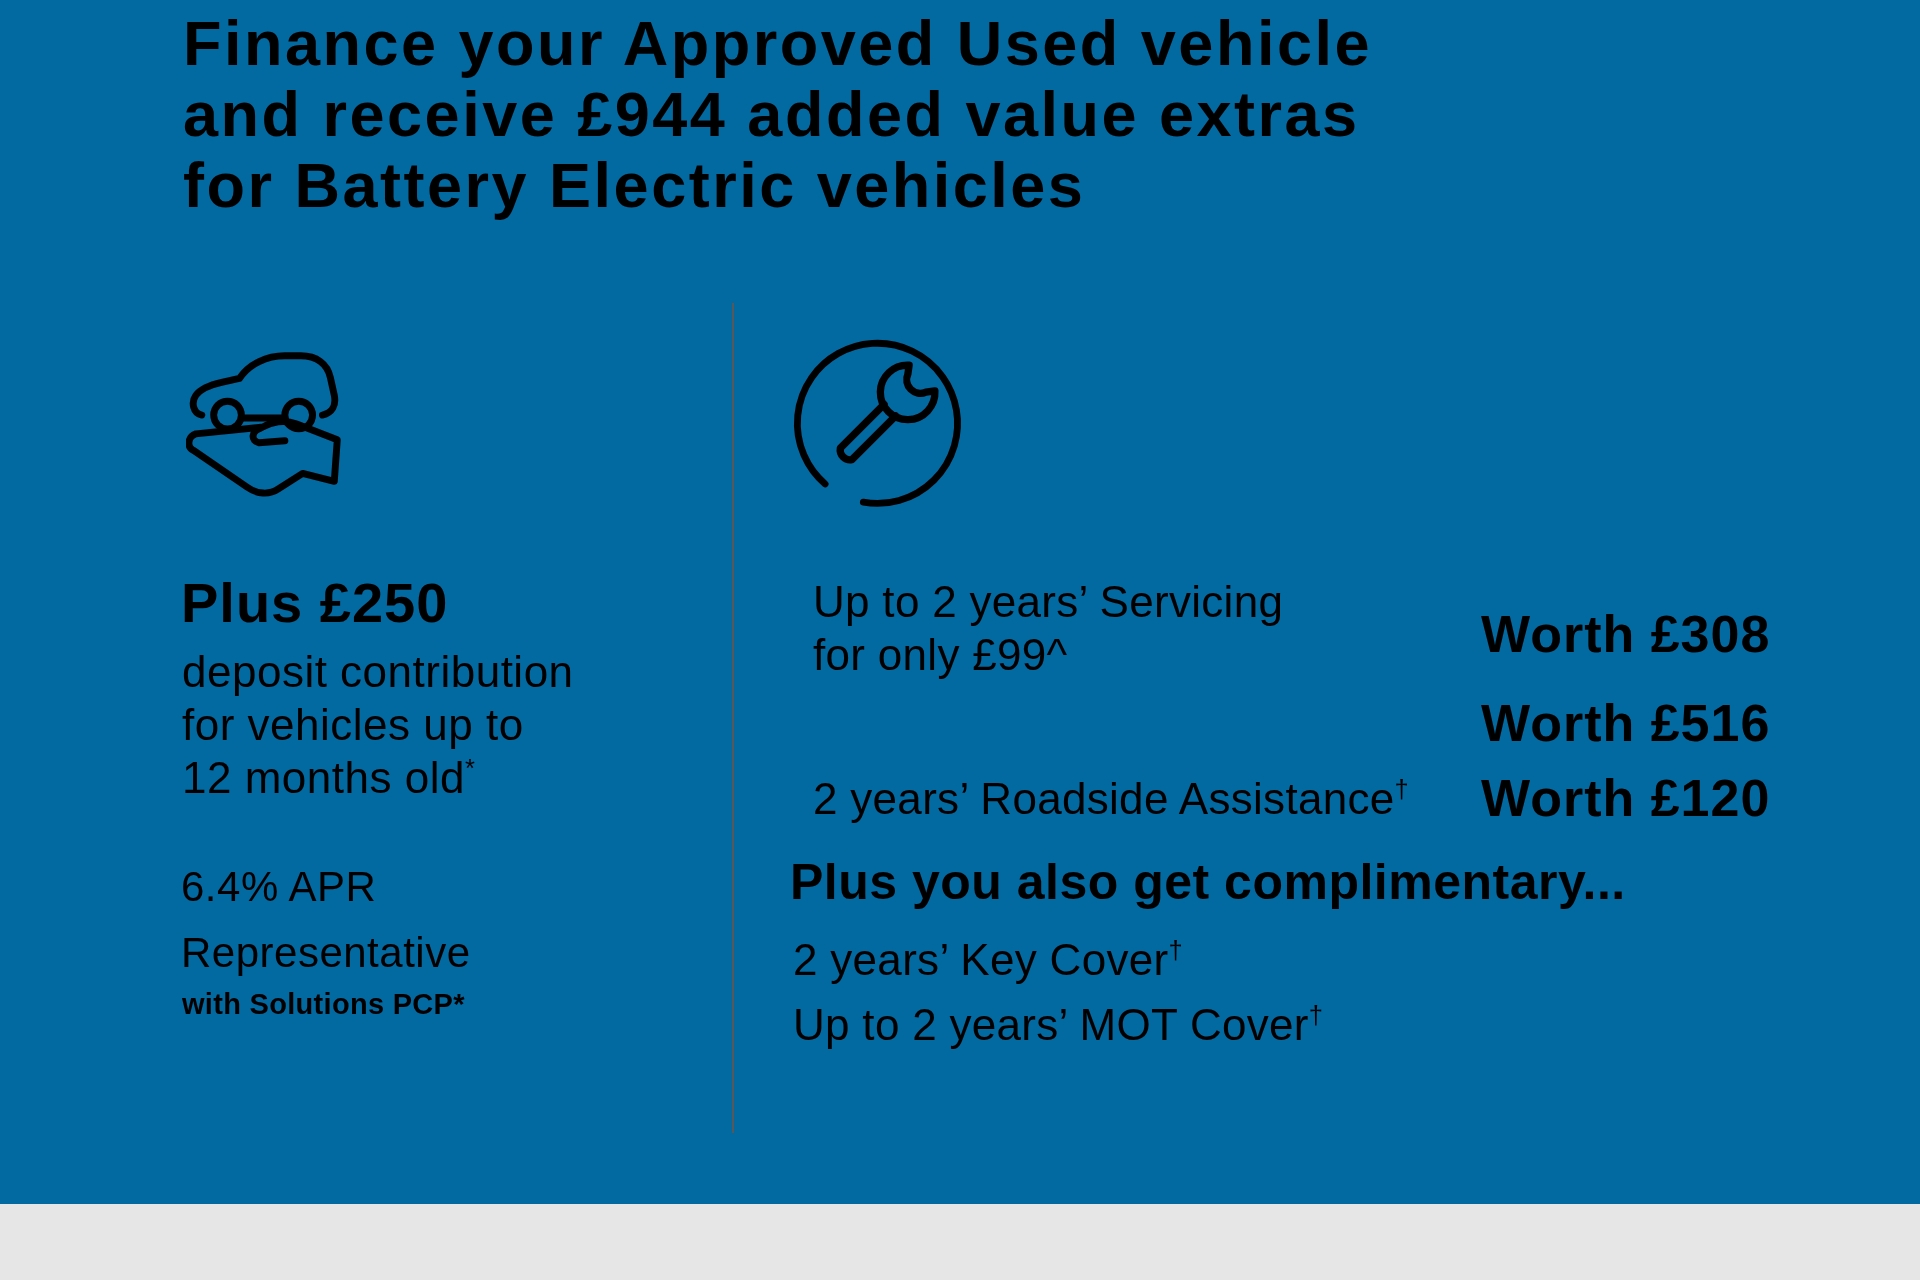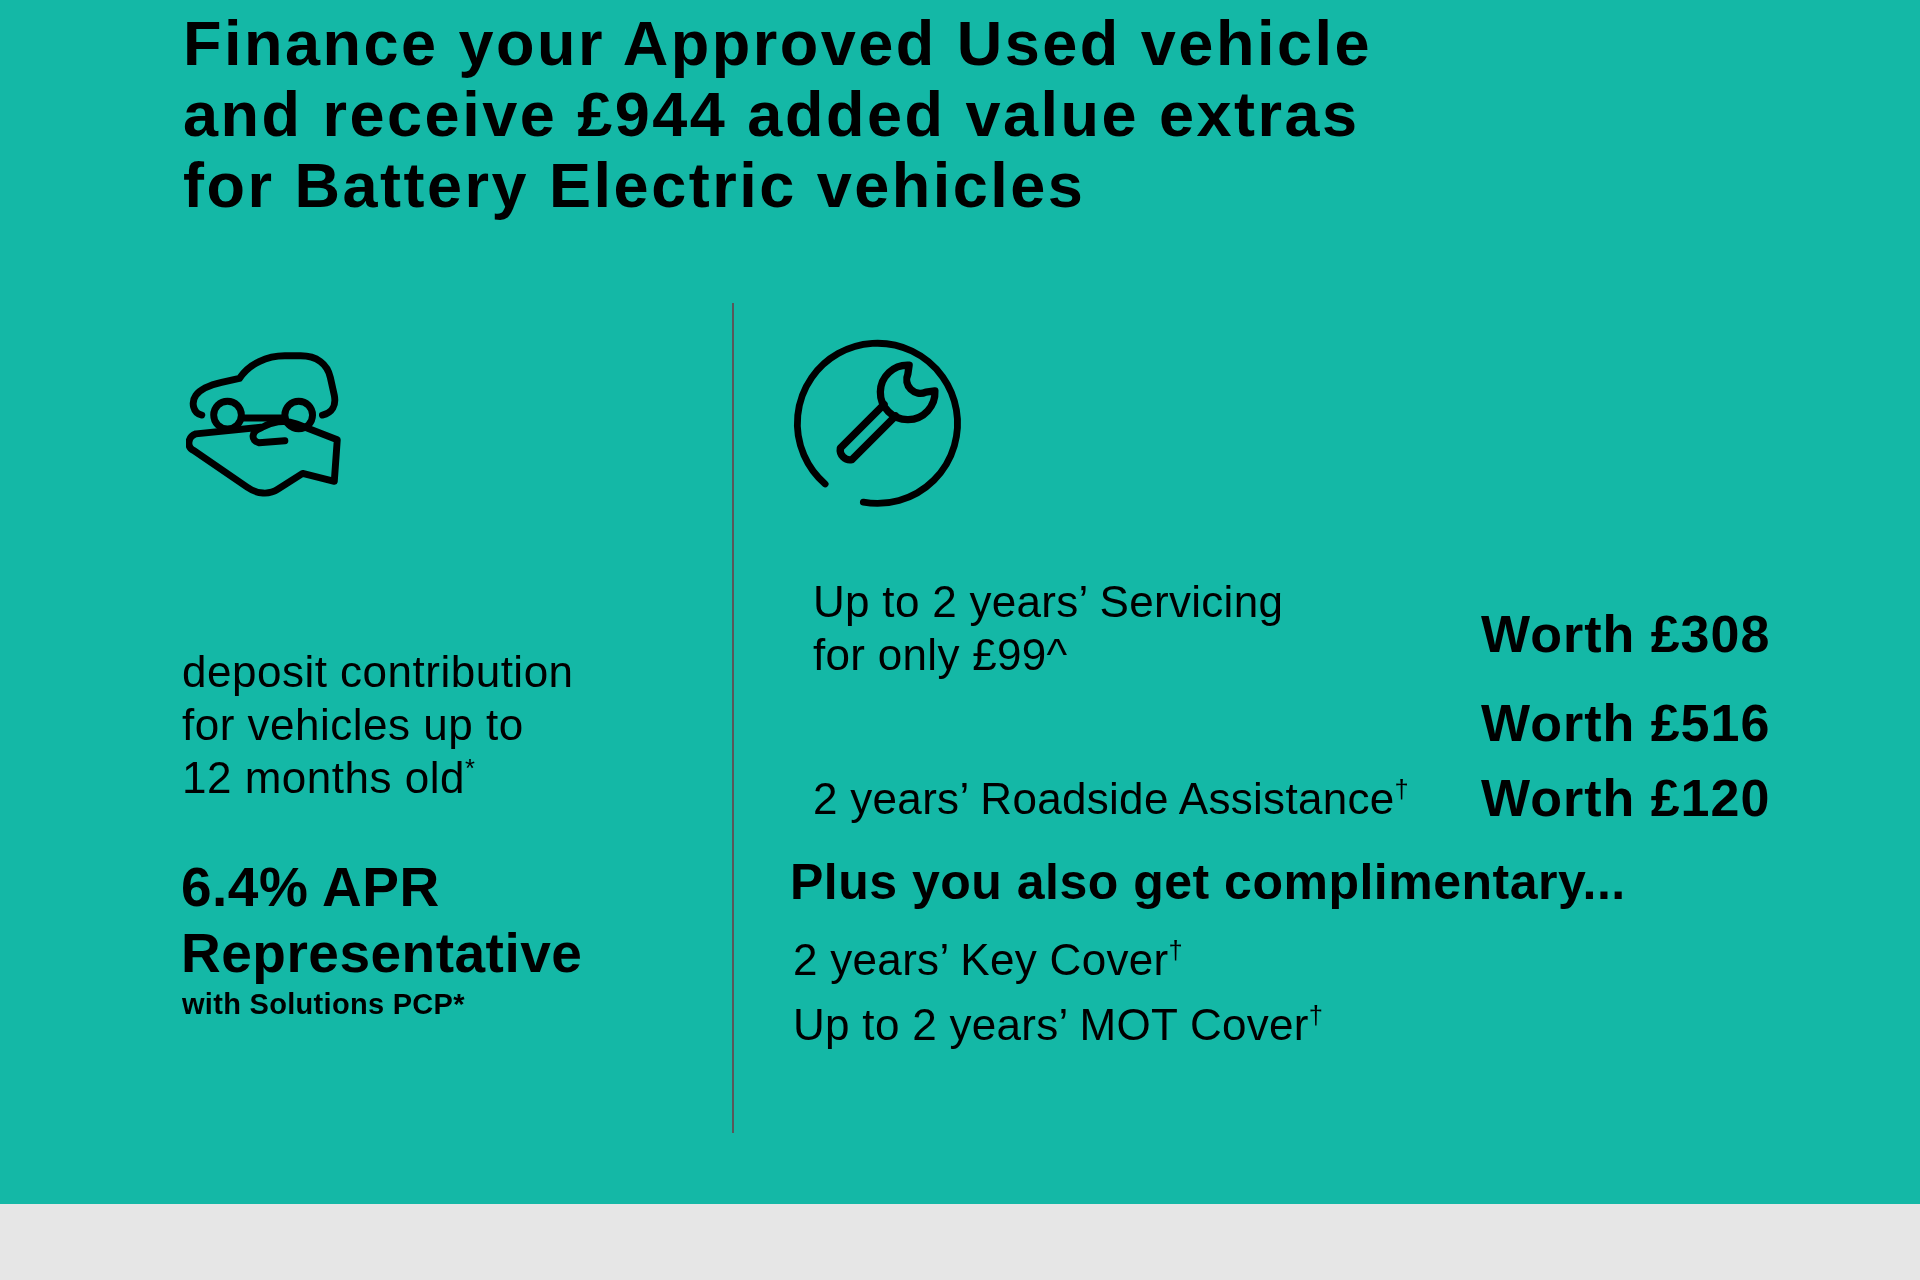--- a/index.html
+++ b/index.html
@@ -1,37 +1,37 @@
 <!DOCTYPE html>
 <html><head>
 <meta charset="utf-8">
 <style>
   html,body{margin:0;padding:0;background:#fff;}
   .canvas{
-    position:relative;width:1920px;height:1280px;background:#14b8a6;
+    position:relative;width:1920px;height:1280px;background:#0369a1;
     font-family:"Liberation Sans",sans-serif;color:#000;overflow:hidden;
   }
   .title{
     position:absolute;left:183px;top:8px;margin:0;
     font-size:63px;font-weight:700;line-height:71px;letter-spacing:2.5px;
     white-space:pre-line;color:#000;
   }
   .icon-left{position:absolute;left:186px;top:342px;width:174px;height:158px;}
   .icon-right{position:absolute;left:786px;top:332px;width:182px;height:182px;}
   .offer-headline{
     position:absolute;left:181px;top:570px;
     font-size:56px;font-weight:700;letter-spacing:1px;
   }
   .offer-detail{
     position:absolute;left:182px;top:645px;
     font-size:44px;line-height:53px;letter-spacing:.5px;white-space:pre-line;
   }
   .apr-headline{
     position:absolute;left:181px;top:854px;
-    font-size:55px;font-weight:700;line-height:66px;white-space:pre-line;letter-spacing:.5px;
+    font-size:42px;font-weight:400;line-height:66px;white-space:pre-line;letter-spacing:.5px;
   }
   .apr-subtext{
     position:absolute;left:182px;top:988px;
     font-size:29px;font-weight:600;letter-spacing:.3px;text-align:center;
   }
   .divider{position:absolute;left:732px;top:303px;width:2px;height:830px;background:#58585a;}
   .benefit{
     position:absolute;left:793px;font-size:44px;line-height:53px;
     white-space:pre-line;letter-spacing:.3px;margin-left:20px;
   }
@@ -63,20 +63,21 @@
     <g class="stroke" stroke-width="7">
       <path d="M16 73 C7 71 5 60 10 53 C16 45 27 42 36 40 L54 36 C64 21 82 13 100 13 L116 13 C132 13 143 21 146 35 L150 53 C152 63 148 71 138 73"></path>
       <circle cx="42" cy="73" r="14"></circle>
       <circle cx="114" cy="73" r="14"></circle>
       <path d="M57 76 L99 76"></path>
       <path d="M10 92 C2 95 0 105 8 109 L62 146 C72 153 84 154 93 148 L118 132 L150 140 L153 98 L112 82 C99 77 86 80 78 85 Z"></path>
       <path d="M76 86 C66 89 65 99 74 101 L100 99"></path>
     </g>
   </svg>
 
+  <div class="offer-headline">Plus £250</div>
 
   <div class="offer-detail"><span>deposit contribution
 for vehicles up to
 12 months old</span><sup>*</sup></div>
 
   <div class="apr-headline">6.4% APR
 Representative</div>
   <div class="apr-subtext">with Solutions PCP*</div>
 
   <div class="divider"></div>

